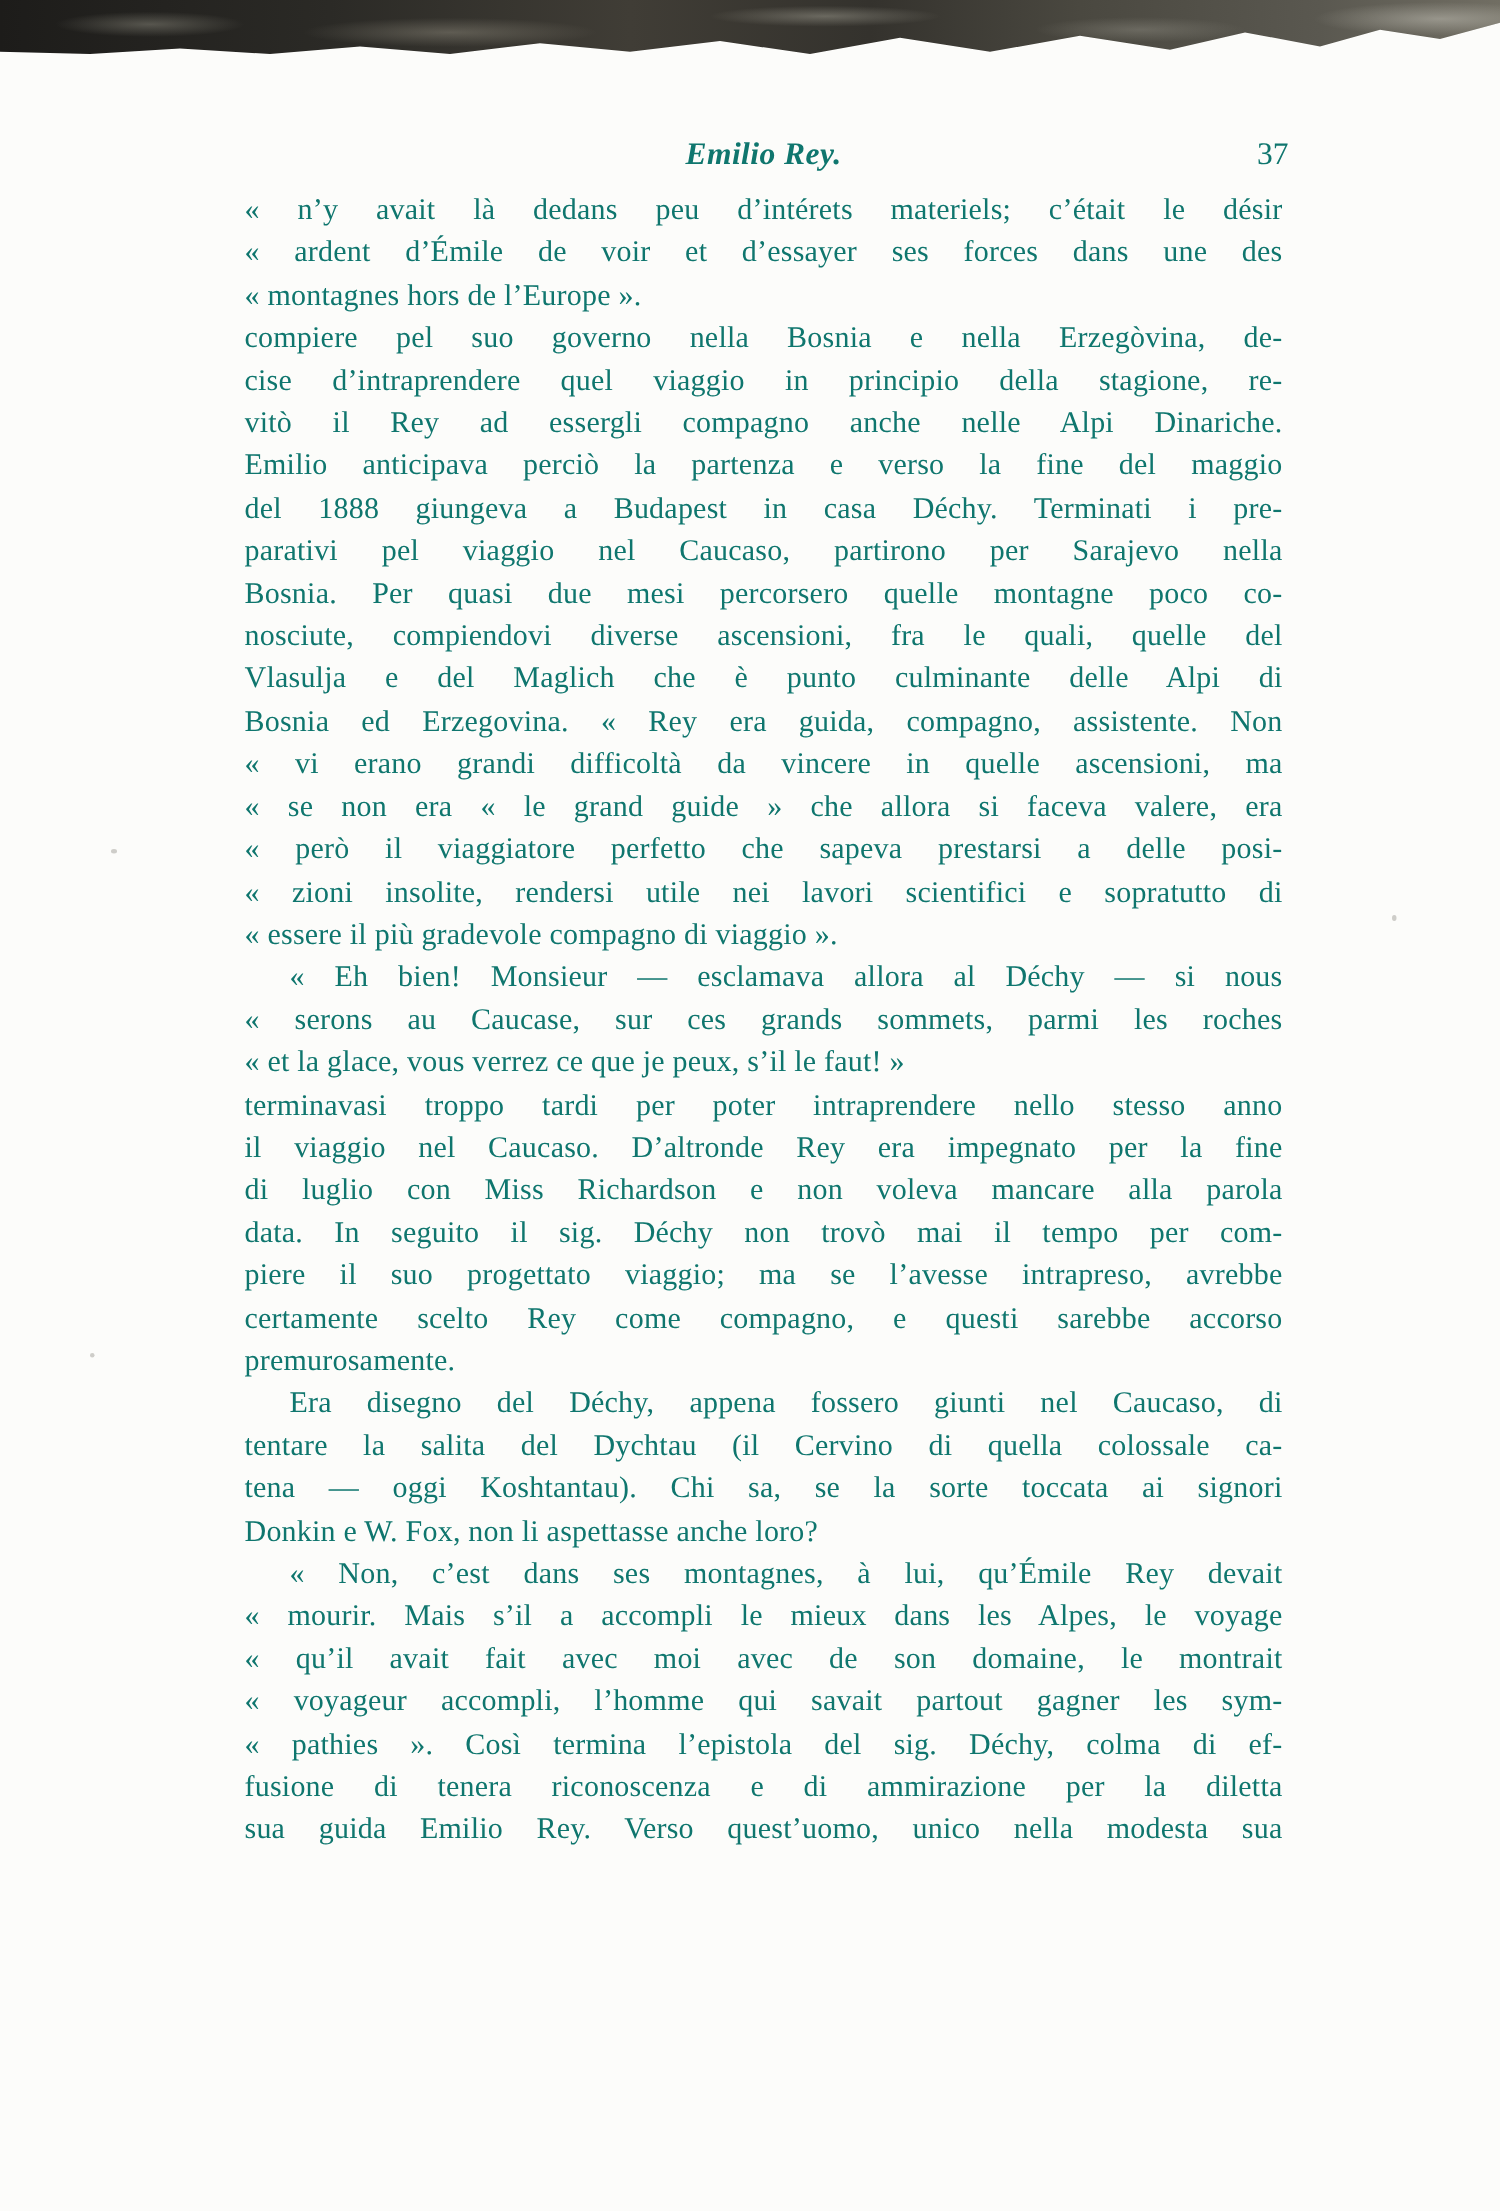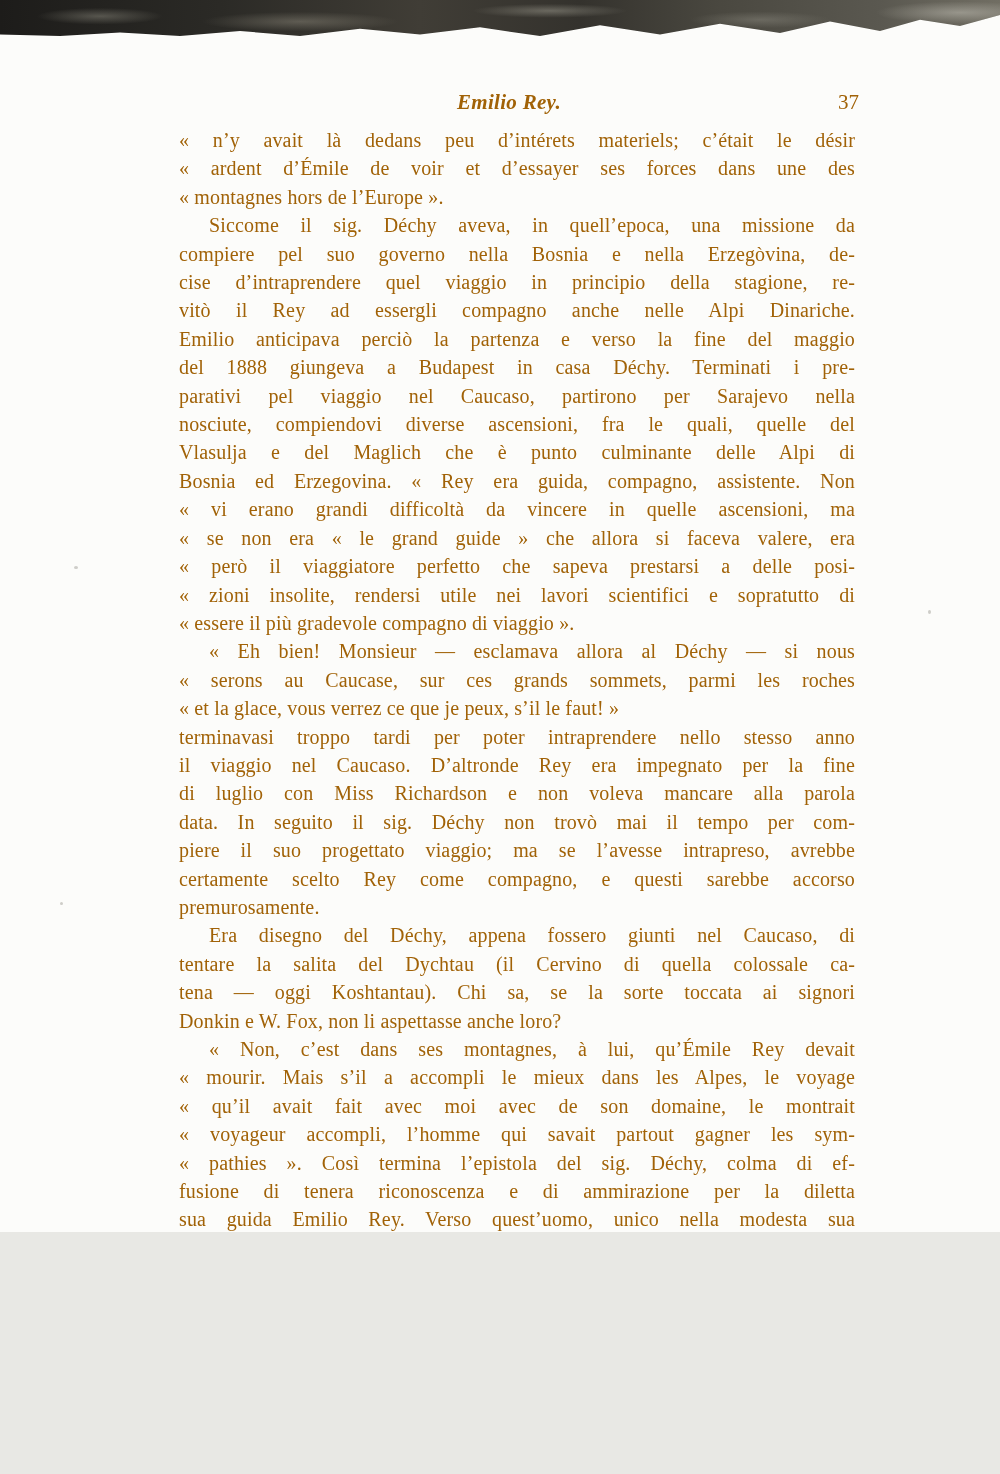--- a/index.html
+++ b/index.html
@@ -4,24 +4,24 @@
 <style>
   html, body {
     margin: 0;
     padding: 0;
     background: #e8e8e4;
     font-family: "Liberation Serif", "DejaVu Serif", serif;
   }
   .page {
     position: relative;
     width: 1000px;
-    height: 1232px;
+    height: 1474px;
     margin: 0 auto;
     background: #fcfcfa;
-    color: #a16207;
+    color: #0f766e;
     overflow: hidden;
   }
   
   .scan-band {
     position: absolute;
     top: 0; left: 0;
     width: 100%;
     height: 36px;
     background:
       radial-gradient(ellipse 90px 12px at 10% 45%, rgba(150,148,135,.45), transparent 70%),
@@ -62,21 +62,20 @@
     font-size: 20px;
     line-height: 28.4px;
     letter-spacing: 0.15px;
   }
   .paragraph { margin: 0; }
   .line {
     text-align: justify;
     text-align-last: justify;
     white-space: normal;
     overflow: hidden;
-    margin-left: 16px;
   }
   .line.indent { text-indent: 30px; }
   .line.last { text-align-last: left; }
   
   .speckle {
     position: absolute;
     border-radius: 50%;
     background: rgba(120,118,110,0.35);
   }
 </style>
@@ -96,27 +95,27 @@
     <span class="page-number">37</span>
   </div>
 
   <div class="text-block" id="text-block">
       <div class="paragraph">
         <div class="line">« n’y avait là dedans peu d’intérets materiels; c’était le désir</div>
         <div class="line">« ardent d’Émile de voir et d’essayer ses forces dans une des</div>
         <div class="line last">« montagnes hors de l’Europe ».</div>
       </div>
       <div class="paragraph">
-        <div class="line indent">Siccome il sig. Déchy aveva, in quell’epoca, una missione da</div>
         <div class="line">compiere pel suo governo nella Bosnia e nella Erzegòvina, de-</div>
         <div class="line">cise d’intraprendere quel viaggio in principio della stagione, re-</div>
         <div class="line">vitò il Rey ad essergli compagno anche nelle Alpi Dinariche.</div>
         <div class="line">Emilio anticipava perciò la partenza e verso la fine del maggio</div>
         <div class="line">del 1888 giungeva a Budapest in casa Déchy. Terminati i pre-</div>
         <div class="line">parativi pel viaggio nel Caucaso, partirono per Sarajevo nella</div>
+        <div class="line">Bosnia. Per quasi due mesi percorsero quelle montagne poco co-</div>
         <div class="line">nosciute, compiendovi diverse ascensioni, fra le quali, quelle del</div>
         <div class="line">Vlasulja e del Maglich che è punto culminante delle Alpi di</div>
         <div class="line">Bosnia ed Erzegovina. « Rey era guida, compagno, assistente. Non</div>
         <div class="line">« vi erano grandi difficoltà da vincere in quelle ascensioni, ma</div>
         <div class="line">« se non era « le grand guide » che allora si faceva valere, era</div>
         <div class="line">« però il viaggiatore perfetto che sapeva prestarsi a delle posi-</div>
         <div class="line">« zioni insolite, rendersi utile nei lavori scientifici e sopratutto di</div>
         <div class="line last">« essere il più gradevole compagno di viaggio ».</div>
       </div>
       <div class="paragraph">

